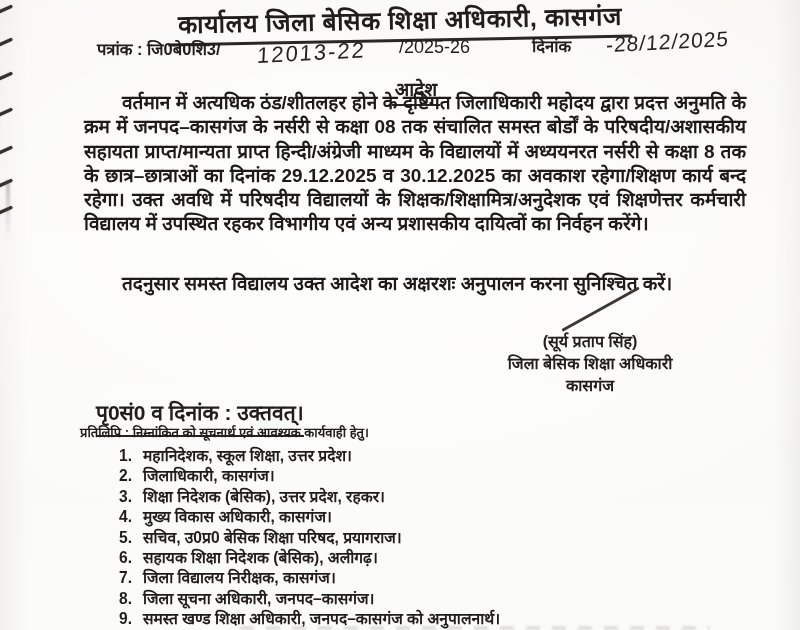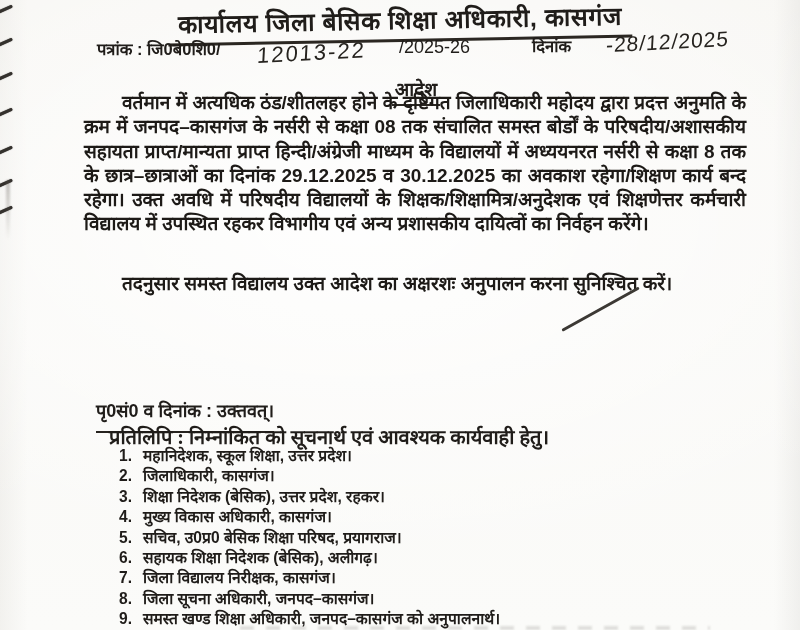--- a/index.html
+++ b/index.html
@@ -64,24 +64,24 @@
     position:absolute;left:562px;top:329px;width:88px;height:2.6px;
     background:#3c3934;border-radius:2px;
     transform:rotate(-29deg);transform-origin:left center;
   }
   .sig-block{
     position:absolute;left:458px;top:331px;width:264px;
     text-align:center;font-size:16px;font-weight:650;line-height:22px;
   }
   .foot-refnote{
     position:absolute;left:96px;top:398px;
-    font-size:18px;font-weight:700;
+    font-size:21px;font-weight:700;
     padding-bottom:9px;border-bottom:2px solid #26231f;
   }
-  .foot-copynote{position:absolute;left:109px;top:423px;font-size:20px;font-weight:650;font-family:Liberation Serif, serif;}
+  .foot-copynote{position:absolute;left:80px;top:423px;font-size:13px;font-weight:650;}
   .recipients{position:absolute;left:119px;top:446px;width:620px;}
   .recipient-row{display:flex;height:20.4px;font-size:15.6px;font-weight:650;line-height:20.4px;}
   .recipient-row .num{width:24px;flex:0 0 24px;}
   .recipient-row .txt{flex:1;}
   .bottom-artifact{
     position:absolute;left:240px;top:626px;width:470px;height:4px;
     background:repeating-linear-gradient(to right,
       rgba(95,90,82,.35) 0 14px, rgba(95,90,82,0) 14px 26px);
     filter:blur(1px);opacity:.5;
   }
@@ -98,35 +98,40 @@
   <div class="bmark" style="top:149px"></div>
   <div class="bmark" style="top:182px"></div>
   <div class="bmark" style="top:209px"></div>
   <div class="bsmudge"></div>
 
   <div class="title-wrap">
     <span class="title">कार्यालय जिला बेसिक शिक्षा अधिकारी, कासगंज</span>
   </div>
 
   <div class="refline">
-    <span class="ref-label">पत्रांक : जि0बे0शि0/</span>
+    <span class="ref-label">पत्रांक : जि0बे0शि3/</span>
     <span class="ref-number hand">12013-22</span>
     <span class="ref-session">/2025-26</span>
     <span class="date-label">दिनांक</span>
     <span class="date-value hand">-28/12/2025</span>
   </div>
 
   <div class="order-wrap">
     <span class="order-heading">आदेश</span>
   </div>
 
   <div class="para para1">वर्तमान में अत्यधिक ठंड/शीतलहर होने के दृष्टिगत जिलाधिकारी महोदय द्वारा प्रदत्त अनुमति के क्रम में जनपद–कासगंज के नर्सरी से कक्षा 08 तक संचालित समस्त बोर्डों के परिषदीय/अशासकीय सहायता प्राप्त/मान्यता प्राप्त हिन्दी/अंग्रेजी माध्यम के विद्यालयों में अध्ययनरत नर्सरी से कक्षा 8 तक के छात्र–छात्राओं का दिनांक 29.12.2025 व 30.12.2025 का अवकाश रहेगा/शिक्षण कार्य बन्द रहेगा। उक्त अवधि में परिषदीय विद्यालयों के शिक्षक/शिक्षामित्र/अनुदेशक एवं शिक्षणेत्तर कर्मचारी विद्यालय में उपस्थित रहकर विभागीय एवं अन्य प्रशासकीय दायित्वों का निर्वहन करेंगे।</div>
   <div class="para para2">तदनुसार समस्त विद्यालय उक्त आदेश का अक्षरशः अनुपालन करना सुनिश्चित करें।</div>
 
   <div class="sig-stroke"></div>
+  <div class="sig-block">
+    <div>(सूर्य प्रताप सिंह)</div>
+    <div>जिला बेसिक शिक्षा अधिकारी</div>
+    <div>कासगंज</div>
+  </div>
 
   <div class="foot-refnote">पृ0सं0 व दिनांक : उक्तवत्।</div>
   <div class="foot-copynote">प्रतिलिपि : निम्नांकित को सूचनार्थ एवं आवश्यक कार्यवाही हेतु।</div>
 
   <div class="recipients">
       <div class="recipient-row">
         <span class="num">1.</span>
         <span class="txt">महानिदेशक, स्कूल शिक्षा, उत्तर प्रदेश।</span>
       </div>
       <div class="recipient-row">

